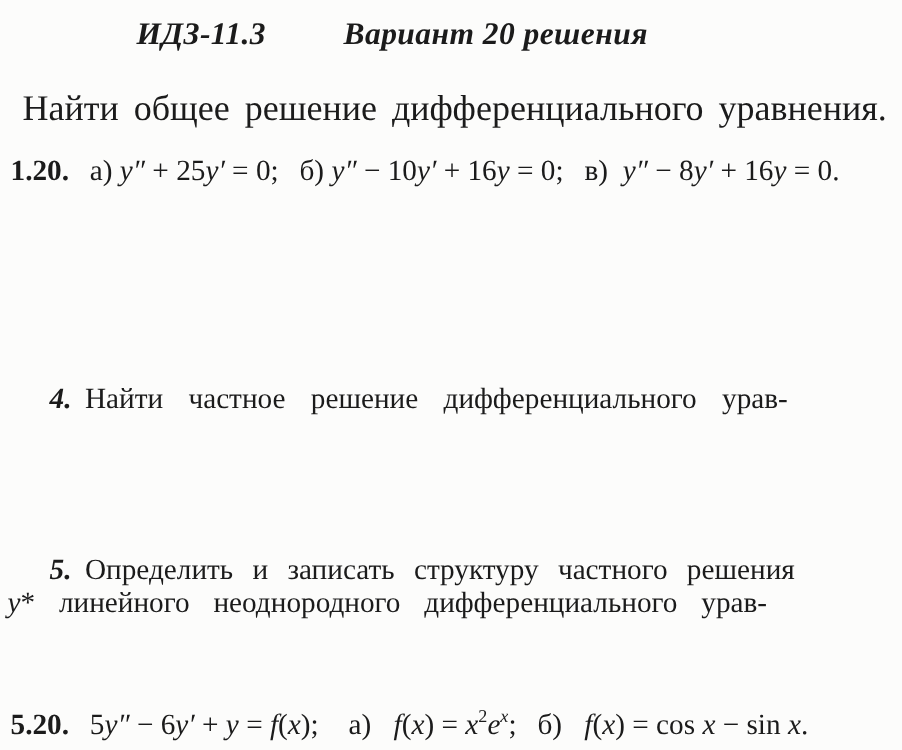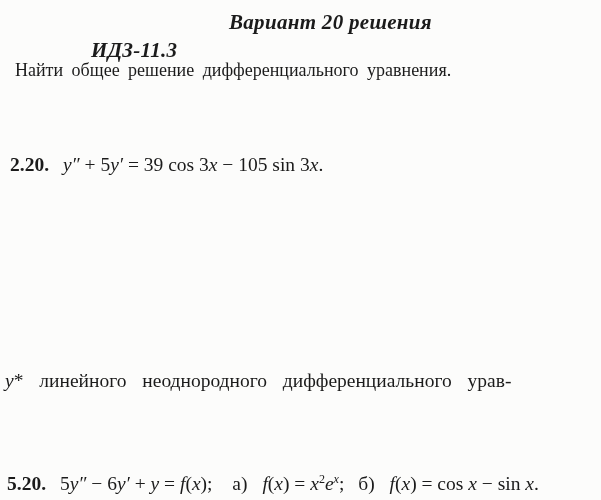--- a/index.html
+++ b/index.html
@@ -9,24 +9,24 @@
     position:relative; width:601px; height:500px;
     background:var(--bg,#fcfcfb); color:var(--fg,#1b1b1b);
     font-family:"Liberation Serif","DejaVu Serif",serif;
     overflow:hidden;
   }
   .abs { position:absolute; white-space:nowrap; }
   i { font-style:italic; }
   sup { font-size:0.62em; vertical-align:super; line-height:0; }
 
   .hdr { top:10px; font-size:21px; font-weight:bold; font-style:italic; letter-spacing:0.3px; }
-  .hdr-course  { left:91px;margin-top:28px; }
+  .hdr-course  { left:91px; }
   .hdr-variant { left:229px;font-style:italic; }
 
-  .body-text { font-size:18px; }
+  .body-text { font-size:24px; }
   .intro { top:60px; left:15px; word-spacing:4px; }
 
   .frm { font-size:19.5px; }
   .num { font-weight:bold; margin-right:9px; }
   .tasknum { font-weight:bold; font-style:italic; margin-right:9px; }
   .ilabel { margin-left:11px; margin-right:9px; }
   .ilabel-wide { margin-left:15px; margin-right:13px; }
 
   .p120 { top:104px; left:7px;  }
   .p220 { top:154px; left:10px; }
@@ -46,32 +46,43 @@
 </head>
 <body>
 
 <div class="page">
 
   <div class="abs hdr hdr-course">ИДЗ-11.3</div>
   <div class="abs hdr hdr-variant">Вариант 20 решения</div>
 
   <div class="abs body-text intro">Найти общее решение дифференциального уравнения.</div>
 
-
-  <div class="abs frm p220">
-    <span class="num">2.20.</span>
-    <span><i>y″</i> + 5<i>y′</i> = 39 cos 3<i>x</i> − 105 sin 3<i>x</i>.</span>
+  <div class="abs frm p120">
+    <span class="num">1.20.</span>
+    <span>а)</span>
+    <span class="ilabel" style="margin-left:0"><i>y″</i> + 25<i>y′</i> = 0;</span>
+    <span>б)</span>
+    <span class="ilabel" style="margin-left:0"><i>y″</i> − 10<i>y′</i> + 16<i>y</i> = 0;</span>
+    <span>в)</span>
+    <span style="margin-left:5px"><i>y″</i> − 8<i>y′</i> + 16<i>y</i> = 0.</span>
   </div>
 
 
+
   <div class="abs para task4">
+    <div class="l1">
+      <span class="tasknum">4.</span><span>Найти частное решение дифференциального урав-</span>
+    </div>
   </div>
 
 
   <div class="abs para task5">
+    <div class="l1">
+      <span class="tasknum">5.</span><span>Определить и записать структуру частного решения</span>
+    </div>
     <div class="l2"><i>y</i>* линейного неоднородного дифференциального урав-</div>
   </div>
 
   <div class="abs frm p520">
     <span class="num">5.20.</span>
     <span>5<i>y″</i> − 6<i>y′</i> + <i>y</i> = <i>f</i>(<i>x</i>);</span>
     <span class="ilabel-wide" style="margin-right:0">а)</span>
     <span class="ilabel" style="margin-left:10px"><i>f</i>(<i>x</i>) = <i>x</i><sup>2</sup><i>e</i><sup><i>x</i></sup>;</span>
     <span style="margin-right:10px">б)</span>
     <span><i>f</i>(<i>x</i>) = cos <i>x</i> − sin <i>x</i>.</span>

